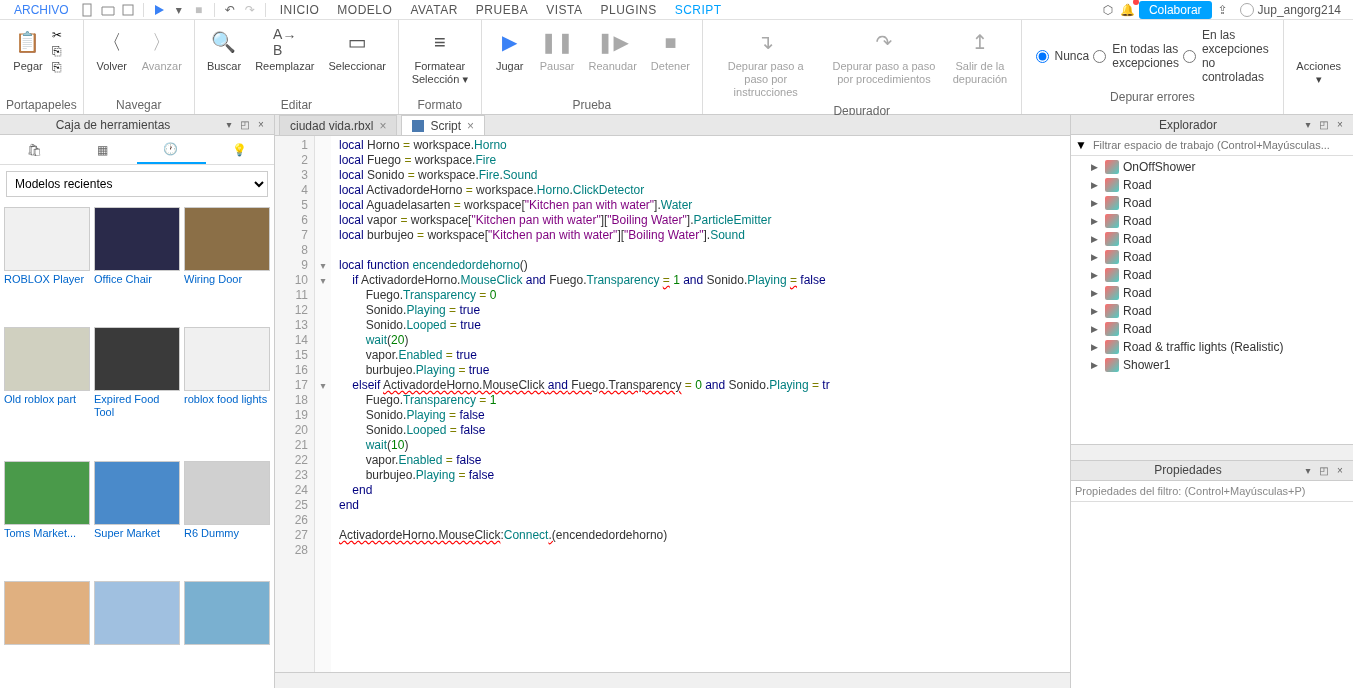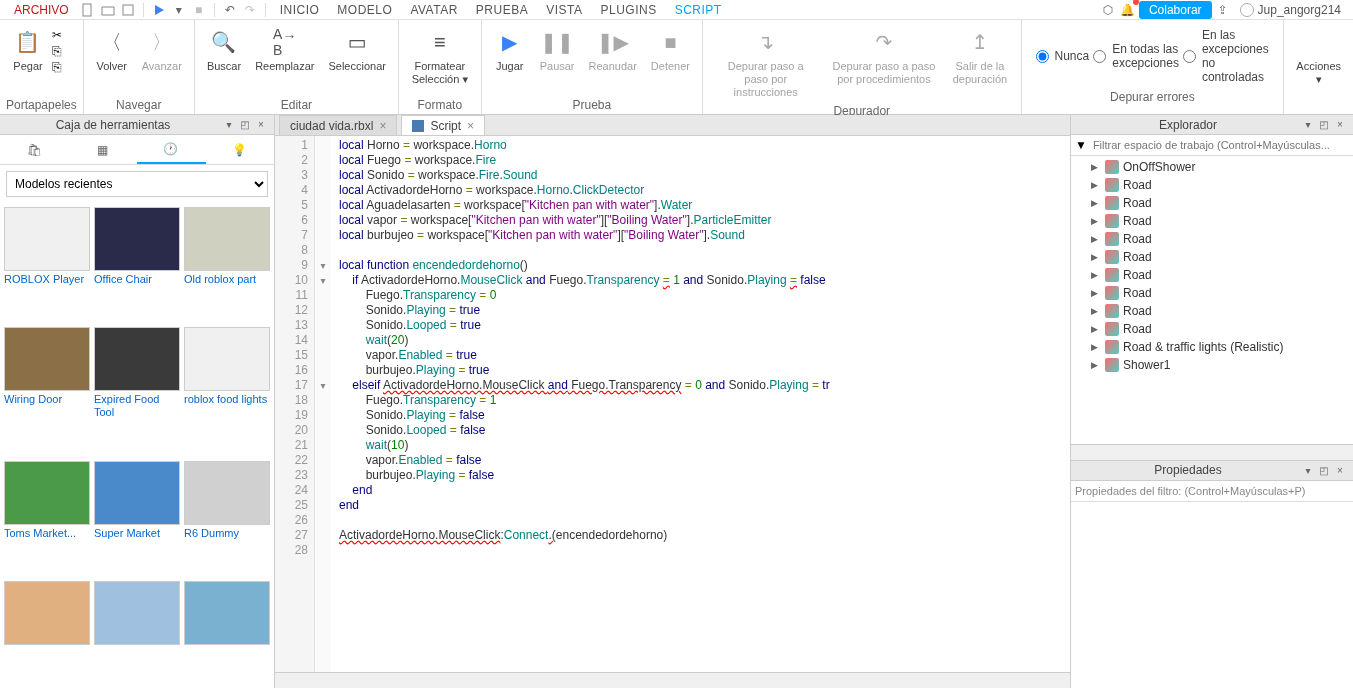--- a/index.html
+++ b/index.html
@@ -1,18 +1,18 @@
 <!DOCTYPE html>
 <html><head>
 <meta charset="utf-8">
 <style>
 * { margin: 0; padding: 0; box-sizing: border-box; font-family: 'Segoe UI', Arial, sans-serif; font-size: 12px; }
 body { background: #f0f0f0; width: 1353px; height: 688px; overflow: hidden; display: flex; flex-direction: column; }
 .topbar { height: 20px; background: #fff; display: flex; align-items: center; padding: 0 6px; gap: 2px; border-bottom: 1px solid #e0e0e0; }
-.topbar .file { color: #b91c1c; padding: 0 8px; cursor: pointer; }
+.topbar .file { color: #3b82f6; padding: 0 8px; cursor: pointer; }
 .topbar .tb-icon { width: 18px; height: 18px; display: flex; align-items: center; justify-content: center; cursor: pointer; color: #666; }
 .topbar .divider { width: 1px; height: 14px; background: #ddd; margin: 0 4px; }
 .topbar .menu-item { color: #555; padding: 0 8px; cursor: pointer; letter-spacing: 0.5px; }
 .topbar .menu-item.active { color: #00a2ff; }
 .topbar .spacer { flex: 1; }
 .topbar .collab { background: #00a2ff; color: #fff; padding: 2px 10px; border-radius: 3px; cursor: pointer; }
 .topbar .user { display: flex; align-items: center; gap: 4px; color: #555; padding: 0 6px; }
 
 .ribbon { height: 95px; background: #fff; border-bottom: 1px solid #ccc; display: flex; }
 .ribbon-group { border-right: 1px solid #ddd; display: flex; flex-direction: column; padding: 4px 6px 2px 6px; }
@@ -272,26 +272,26 @@
     <div class="toolbox-grid" id="tbgrid">
         <div class="toolbox-item">
           <div class="thumb" style="background:#f0f0f0"></div>
           <div class="name">ROBLOX Player</div>
         </div>
         <div class="toolbox-item">
           <div class="thumb" style="background:#2a2a4a"></div>
           <div class="name">Office Chair</div>
         </div>
         <div class="toolbox-item">
+          <div class="thumb" style="background:#8b6f47"></div>
+          <div class="name">Wiring Door</div>
+        </div>
+        <div class="toolbox-item">
           <div class="thumb" style="background:#d0d0c0"></div>
           <div class="name">Old roblox part</div>
-        </div>
-        <div class="toolbox-item">
-          <div class="thumb" style="background:#8b6f47"></div>
-          <div class="name">Wiring Door</div>
         </div>
         <div class="toolbox-item">
           <div class="thumb" style="background:#3a3a3a"></div>
           <div class="name">Expired Food Tool</div>
         </div>
         <div class="toolbox-item">
           <div class="thumb" style="background:#f0f0f0"></div>
           <div class="name">roblox food lights</div>
         </div>
         <div class="toolbox-item">

